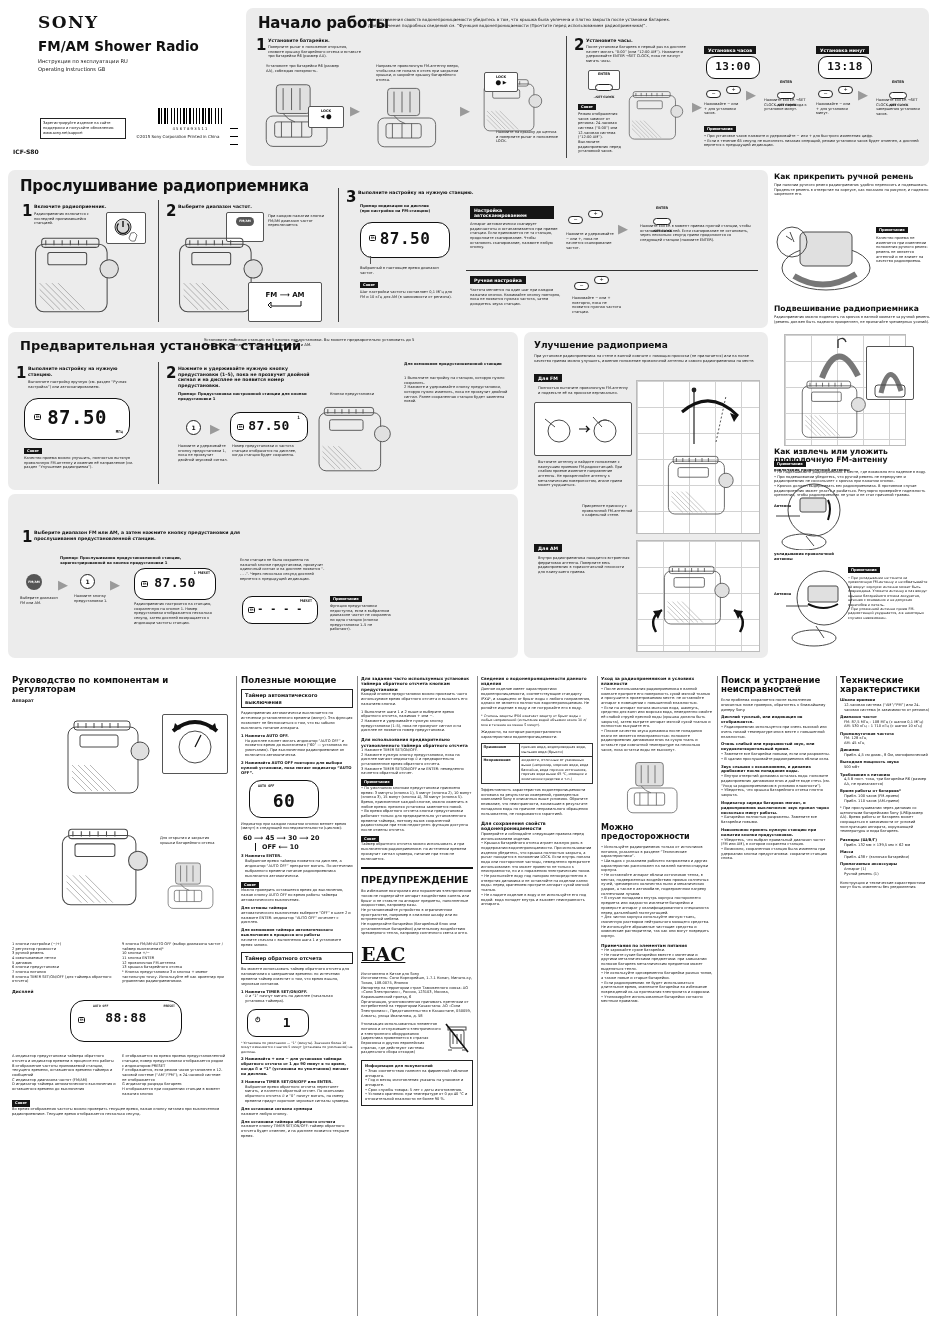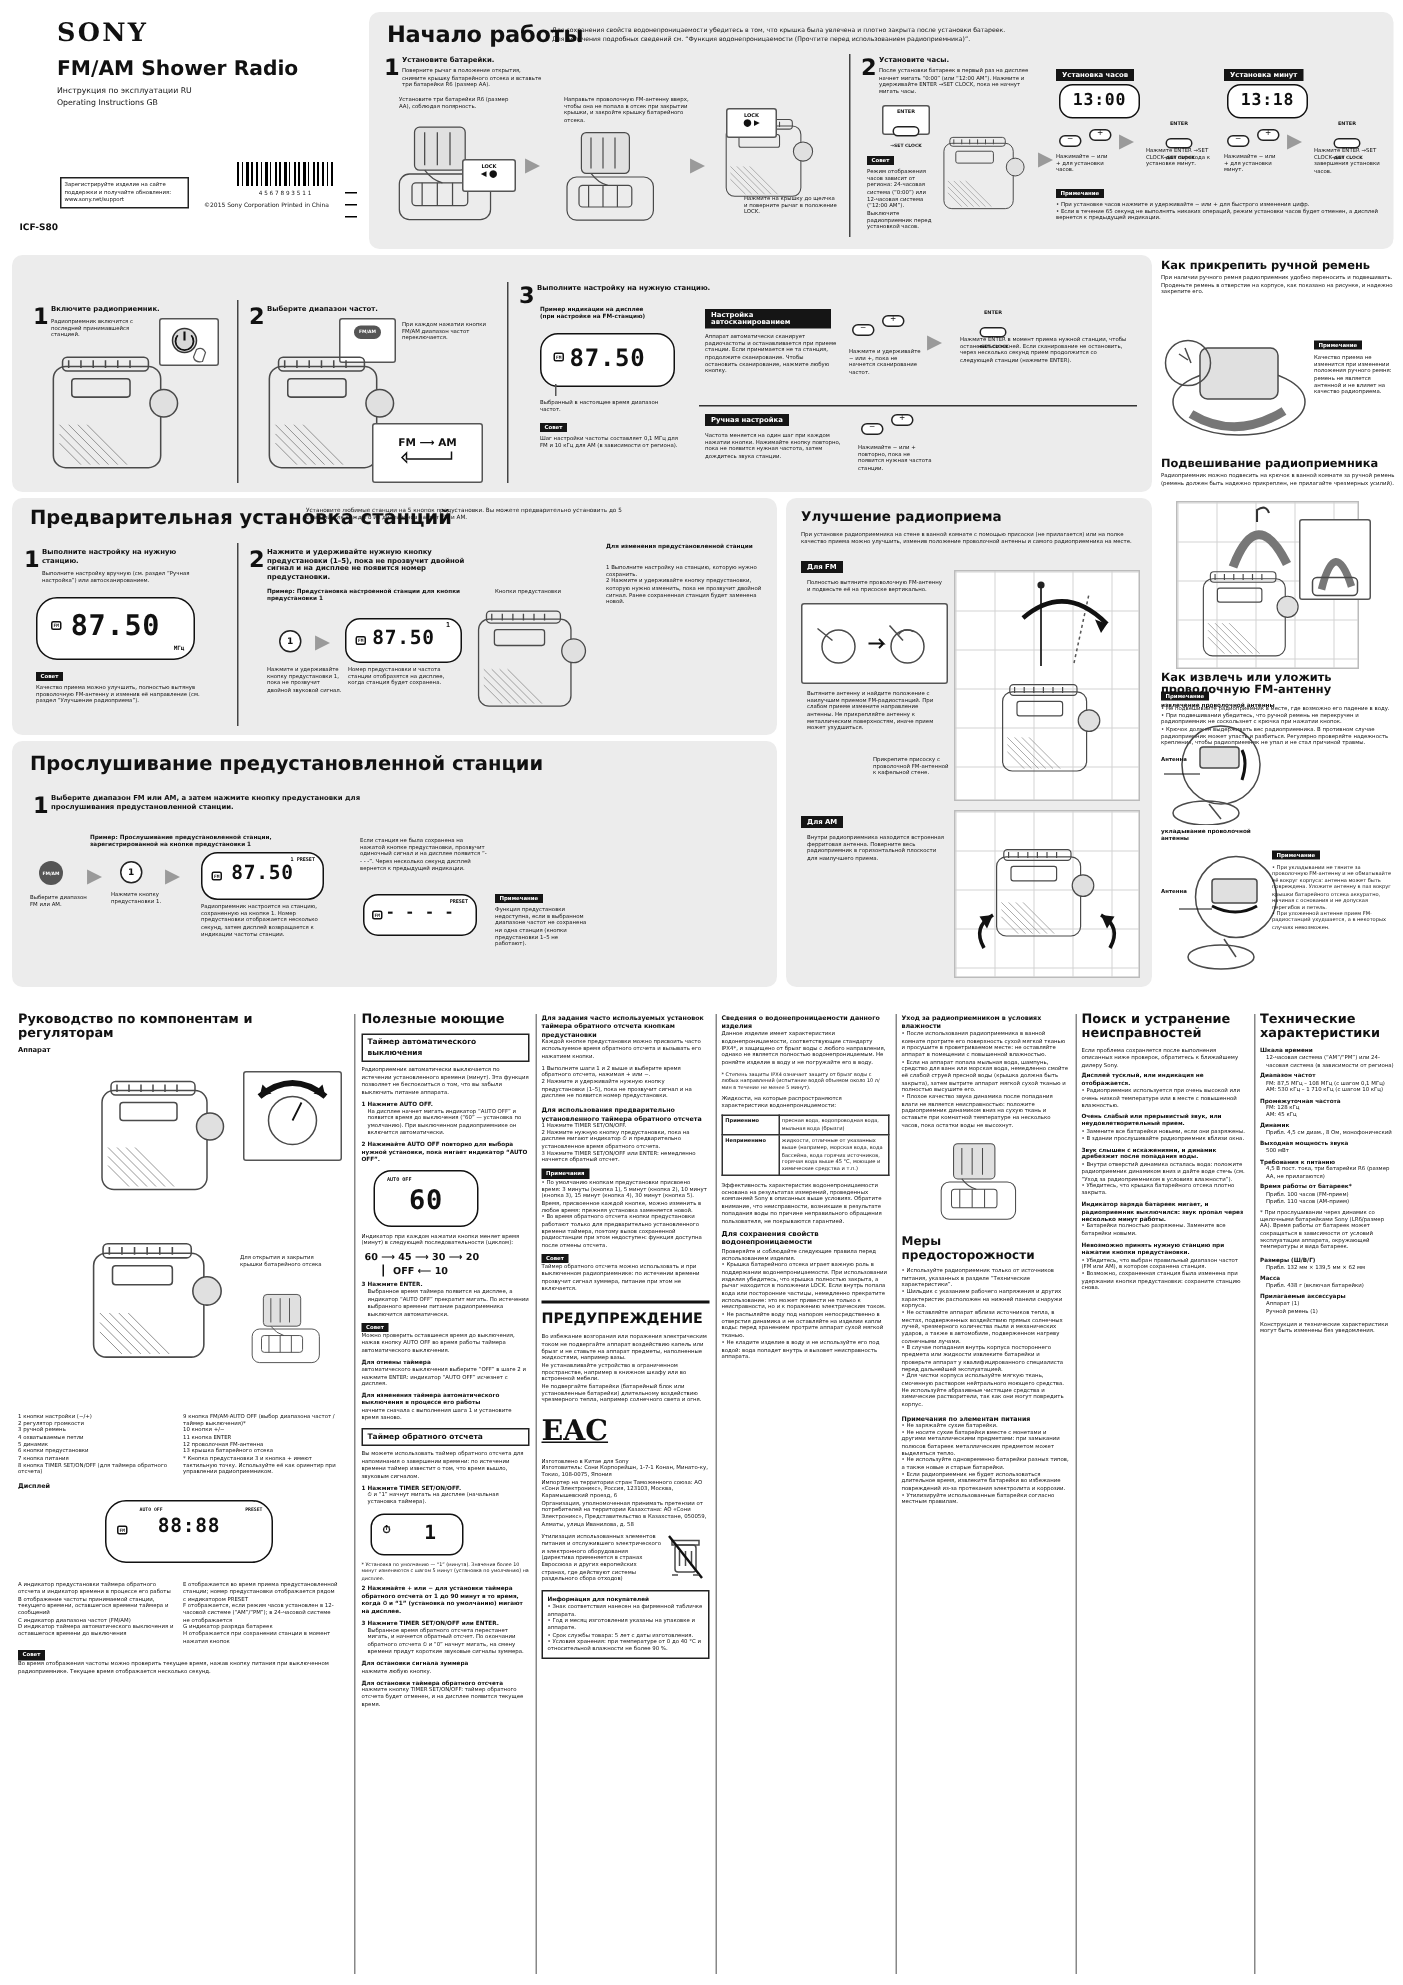--- a/index.html
+++ b/index.html
@@ -176,20 +176,21 @@
         <div style="font-size:3px;font-weight:bold;">→SET CLOCK</div>
       </div>
       <div class="abs t3" style="left:60px;top:52px;width:44px;">Нажмите ENTER →SET CLOCK для завершения установки часов.</div>
     </div>
     <div class="abs chip" style="left:458px;top:118px;">Примечание</div>
     <div class="abs t3 pre" style="left:458px;top:126px;width:218px;">• При установке часов нажмите и удерживайте − или + для быстрого изменения цифр.
 • Если в течение 65 секунд не выполнять никаких операций, режим установки часов будет отменен, а дисплей вернется к предыдущей индикации.</div>
   </div>
 
   <div class="panel" style="left:8px;top:170px;width:760px;height:158px;">
+    <div class="abs sec-title" style="left:12px;top:7px;">Прослушивание радиоприемника</div>
     <div class="abs stepnum" style="left:14px;top:32px;">1</div>
     <div class="abs t45 b" style="left:26px;top:34px;">Включите радиоприемник.</div>
     <div class="abs t3" style="left:26px;top:42px;width:70px;">Радиоприемник включится с последней принимавшейся станцией.</div>
     <div class="callout" style="left:98px;top:42px;width:38px;height:30px;">
       <svg width="38" height="30">
         <circle cx="16" cy="14" r="8" fill="#d8d8d8" stroke="#333" stroke-width="1"></circle>
         <line x1="16" y1="8" x2="16" y2="14" stroke="#111" stroke-width="1.4"></line>
         <path d="M11.5 10.5 A6 6 0 1 0 20.5 10.5" fill="none" stroke="#111" stroke-width="1.2"></path>
         <path d="M24 20 q4 -2 6 2 l-2 6 q-5 1 -6 -3z" fill="#fff" stroke="#555" stroke-width=".8"></path>
       </svg>
@@ -279,21 +280,20 @@
     <div class="abs t3" style="left:322px;top:60px;width:60px;">Кнопки предустановки</div>
     <svg class="abs" style="left:304px;top:66px;" width="88" height="84" viewBox="0 0 100 90">
         <use href="#radio-front"></use>
       </svg>
     <div class="abs t37 b" style="left:396px;top:30px;width:108px;">Для изменения предустановленной станции</div>
     <div class="abs t3 pre" style="left:396px;top:44px;width:108px;">1 Выполните настройку на станцию, которую нужно сохранить.
 2 Нажмите и удерживайте кнопку предустановки, которую нужно изменить, пока не прозвучит двойной сигнал. Ранее сохраненная станция будет заменена новой.</div>
   </div>
 
   <div class="panel" style="left:8px;top:494px;width:510px;height:164px;">
-    <div class="abs sec-title2" style="left:12px;top:8px;">Прослушивание предустановленной станции</div>
     <div class="abs stepnum" style="left:14px;top:34px;">1</div>
     <div class="abs t45 b" style="left:26px;top:36px;width:215px;">Выберите диапазон FM или AM, а затем нажмите кнопку предустановки для прослушивания предустановленной станции.</div>
     <div class="abs t37 b pre" style="left:52px;top:62px;width:230px;">Пример: Прослушивание предустановленной станции,
 зарегистрированной на кнопке предустановки 1</div>
     <div class="cirbtn" style="left:18px;top:80px;width:16px;height:16px;background:#555;color:#fff;font-size:3px;line-height:16px;border:none;">FM/AM</div>
     <div class="abs gar" style="left:50px;top:84px;">▶</div>
     <div class="cirbtn" style="left:72px;top:80px;width:13px;height:13px;font-size:6px;line-height:13px;">1</div>
     <div class="abs gar" style="left:102px;top:84px;">▶</div>
     <div class="lcd" style="left:126px;top:74px;width:80px;height:30px;border-radius:11px;">
       <span class="bandbox" style="left:6px;top:12px;">FM</span>
@@ -613,21 +613,21 @@
   </div>
 
   <div class="hcol" style="left:601px;top:676px;width:112px;">
     <div class="t4 b">Уход за радиоприемником в условиях влажности</div>
     <div class="t3 pre">• После использования радиоприемника в ванной комнате протрите его поверхность сухой мягкой тканью и просушите в проветриваемом месте: не оставляйте аппарат в помещении с повышенной влажностью.
 • Если на аппарат попала мыльная вода, шампунь, средство для ванн или морская вода, немедленно смойте её слабой струей пресной воды (крышка должна быть закрыта), затем вытрите аппарат мягкой сухой тканью и полностью высушите его.
 • Плохое качество звука динамика после попадания влаги не является неисправностью: положите радиоприемник динамиком вниз на сухую ткань и оставьте при комнатной температуре на несколько часов, пока остатки воды не высохнут.</div>
     <svg style="margin:5px 0 5px 14px;" width="80" height="62" viewBox="0 0 100 90">
         <use href="#radio-open"></use>
       </svg>
-    <h2 style="font-size:8px;">Меры предосторожности</h2>
+    <h2 style="font-size:8px;">Можно предосторожности</h2>
     <div class="t3 pre">• Используйте радиоприемник только от источников питания, указанных в разделе “Технические характеристики”.
 • Шильдик с указанием рабочего напряжения и других характеристик расположен на нижней панели снаружи корпуса.
 • Не оставляйте аппарат вблизи источников тепла, в местах, подверженных воздействию прямых солнечных лучей, чрезмерного количества пыли и механических ударов, а также в автомобиле, подверженном нагреву солнечными лучами.
 • В случае попадания внутрь корпуса постороннего предмета или жидкости извлеките батарейки и проверьте аппарат у квалифицированного специалиста перед дальнейшей эксплуатацией.
 • Для чистки корпуса используйте мягкую ткань, смоченную раствором нейтрального моющего средства. Не используйте абразивные чистящие средства и химические растворители, так как они могут повредить корпус.</div>
     <div class="t4 b" style="margin-top:4px;">Примечания по элементам питания</div>
     <div class="t3 pre">• Не заряжайте сухие батарейки.
 • Не носите сухие батарейки вместе с монетами и другими металлическими предметами: при замыкании полюсов батареек металлическим предметом может выделяться тепло.
 • Не используйте одновременно батарейки разных типов, а также новые и старые батарейки.
 • Если радиоприемник не будет использоваться длительное время, извлеките батарейки во избежание повреждений из-за протекания электролита и коррозии.

